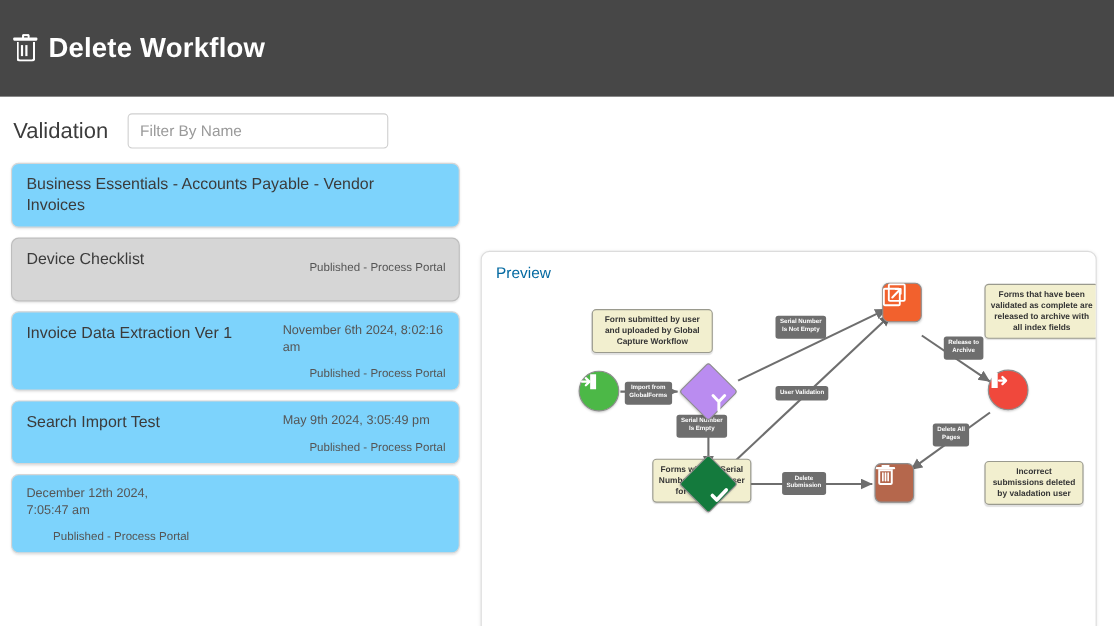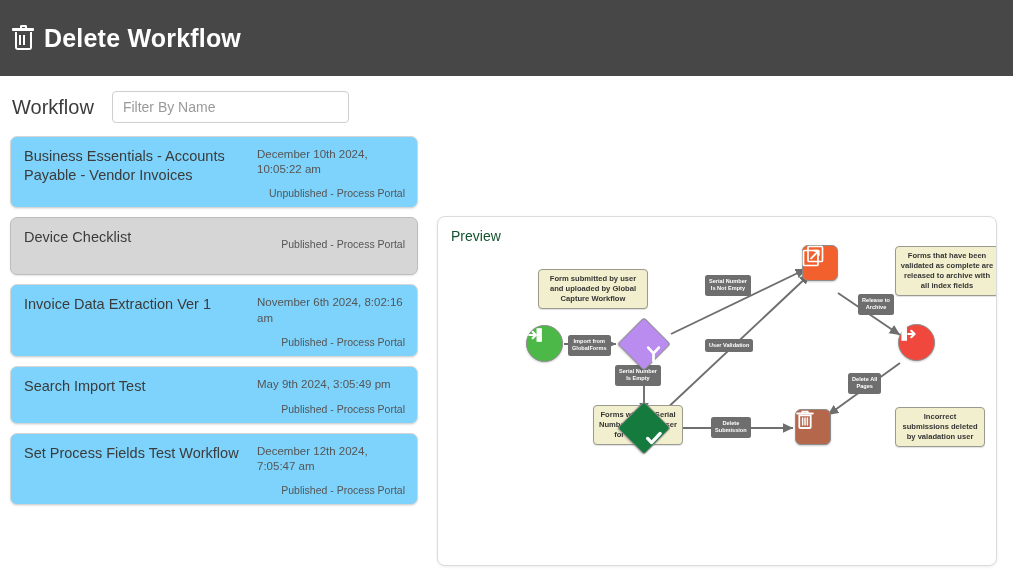--- a/index.html
+++ b/index.html
@@ -7,21 +7,21 @@
   html, body {
     margin: 0; padding: 0;
     width: 1013px; height: 569px;
     background: #ffffff;
     font-family: "Liberation Sans", sans-serif;
     overflow: hidden;
   }
 
   
   .app-header {
-    height: 76px;
+    height: 88px;
     background: #474747;
     display: flex;
     align-items: center;
     padding: 0 0 0 12px;
   }
   .header-inner { display: flex; align-items: center; gap: 10px; }
   .trash-glyph { width: 22px; height: 26px; position: relative; flex: 0 0 auto; }
   .trash-glyph .lid {
     position: absolute; top: 3px; left: 0; width: 22px; height: 2.6px;
     background: #fff; border-radius: 1px;
@@ -147,21 +147,21 @@
     background: #fff;
     border: 1px solid #dcdcdc;
     border-radius: 8px;
     box-shadow: 0 1px 3px rgba(0,0,0,.08);
     overflow: hidden;
   }
   .preview-label {
     position: absolute;
     left: 13px; top: 11px;
     font-size: 14px;
-    color: #14532d;
+    color: #0369a1;
   }
   .diagram-stage { position: absolute; inset: 0; }
   .diagram-stage svg { position: absolute; left: 0; top: 0; }
 
   .dg-note {
     position: absolute;
     background: #f2efcf;
     border: 1.4px solid #9a9a8e;
     border-radius: 4px;
     color: #353535;
@@ -224,32 +224,28 @@
         <span class="bar b2"></span>
     </span>
     <span class="header-title">Delete Workflow</span>
   </div>
 </div>
 
 <div class="body-wrap">
 
   <div class="left-pane">
     <div class="list-header">
-      <span class="list-title">Workflow</span>
+      <span class="list-title">Validation</span>
       <input class="filter-input" type="text" placeholder="Filter By Name" style="">
     </div>
     <div class="wf-list" id="wf-list">
         <div class="wf-item">
           <div class="wf-left">
             <span class="wf-name">Business Essentials - Accounts Payable - Vendor Invoices</span>
           </div>
-          <div class="wf-right">
-            <span class="wf-date">December 10th 2024, 10:05:22 am</span>
-            <span class="wf-status">Unpublished - Process Portal</span>
-          </div>
         </div>
         <div class="wf-item selected">
           <div class="wf-left">
             <span class="wf-name">Device Checklist</span>
           </div>
           <div class="wf-right">
             <span class="wf-status">Published - Process Portal</span>
           </div>
         </div>
         <div class="wf-item">
@@ -264,23 +260,20 @@
         <div class="wf-item">
           <div class="wf-left">
             <span class="wf-name">Search Import Test</span>
           </div>
           <div class="wf-right">
             <span class="wf-date">May 9th 2024, 3:05:49 pm</span>
             <span class="wf-status">Published - Process Portal</span>
           </div>
         </div>
         <div class="wf-item">
-          <div class="wf-left">
-            <span class="wf-name">Set Process Fields Test Workflow</span>
-          </div>
           <div class="wf-right">
             <span class="wf-date">December 12th 2024, 7:05:47 am</span>
             <span class="wf-status">Published - Process Portal</span>
           </div>
         </div>
       </div>
   </div>
 
   <div class="preview-panel">
     <span class="preview-label">Preview</span>

